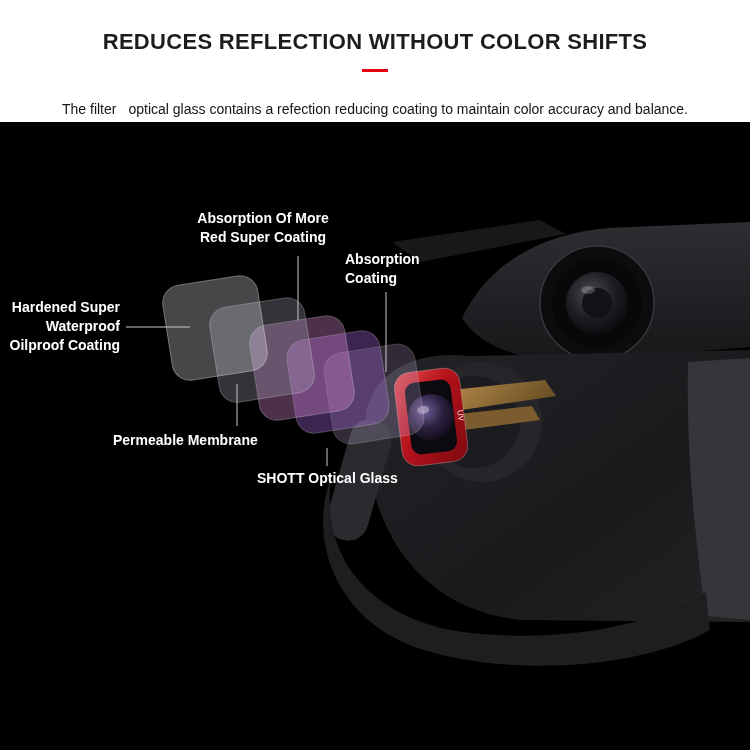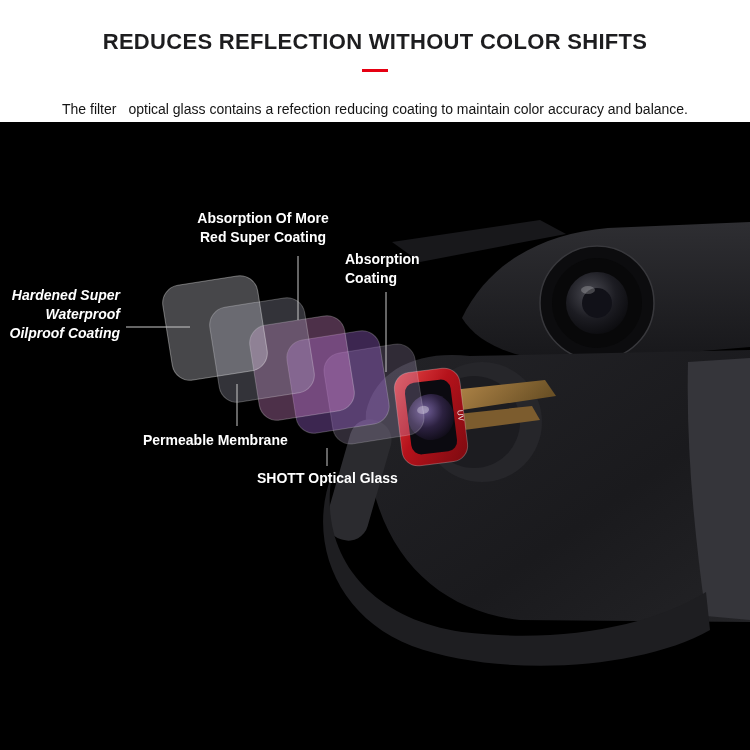--- a/index.html
+++ b/index.html
@@ -124,24 +124,24 @@
     <div class="callout center" style="top:87px; left:168px; width:190px;">
       <div>Absorption Of More</div>
       <div>Red Super Coating</div>
     </div>
 
     <div class="callout" style="top:128px; left:345px;">
       <div>Absorption</div>
       <div>Coating</div>
     </div>
 
-    <div class="callout right" style="top:164px; left:4px; width:116px;font-style:italic;">
+    <div class="callout right" style="top:176px; left:4px; width:116px;">
       <div>Hardened Super</div>
       <div>Waterproof</div>
       <div>Oilproof Coating</div>
     </div>
 
-    <div class="callout" style="top:309px; left:143px;">Permeable Membrane</div>
+    <div class="callout" style="top:309px; left:113px;">Permeable Membrane</div>
 
     <div class="callout" style="top:347px; left:257px;">SHOTT Optical Glass</div>
 
   </div>
 </div>
 
 </body></html>

